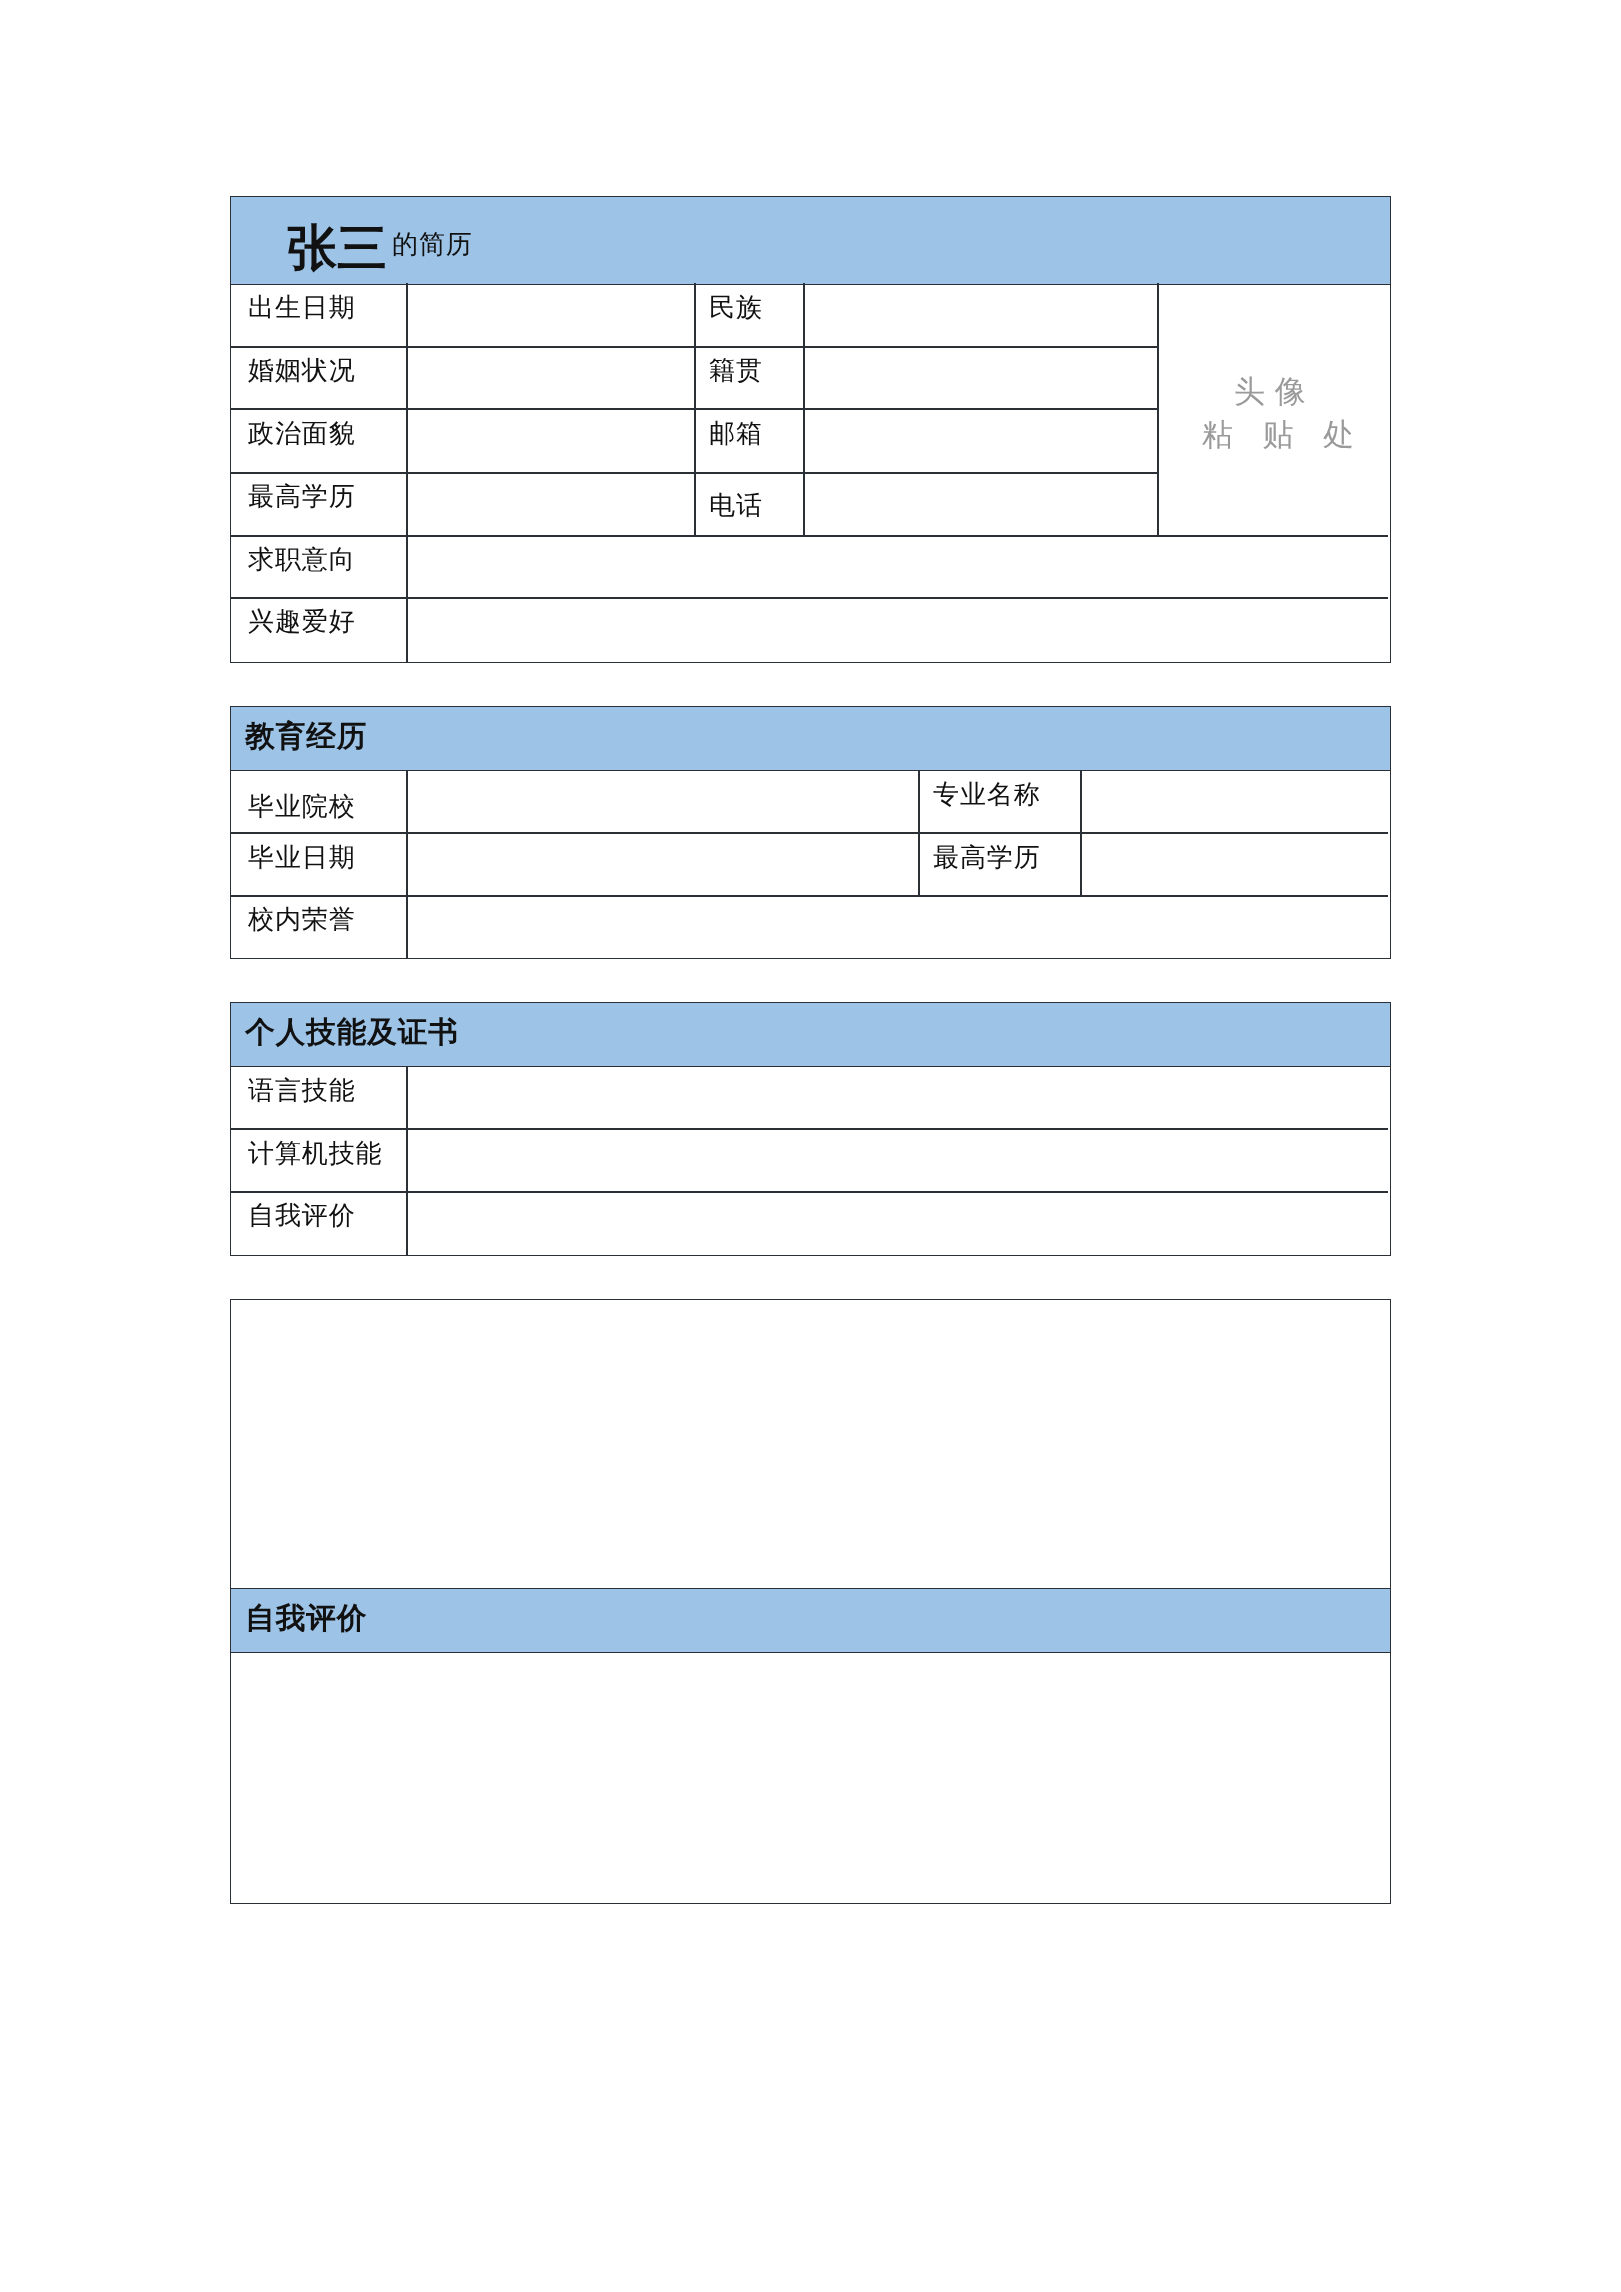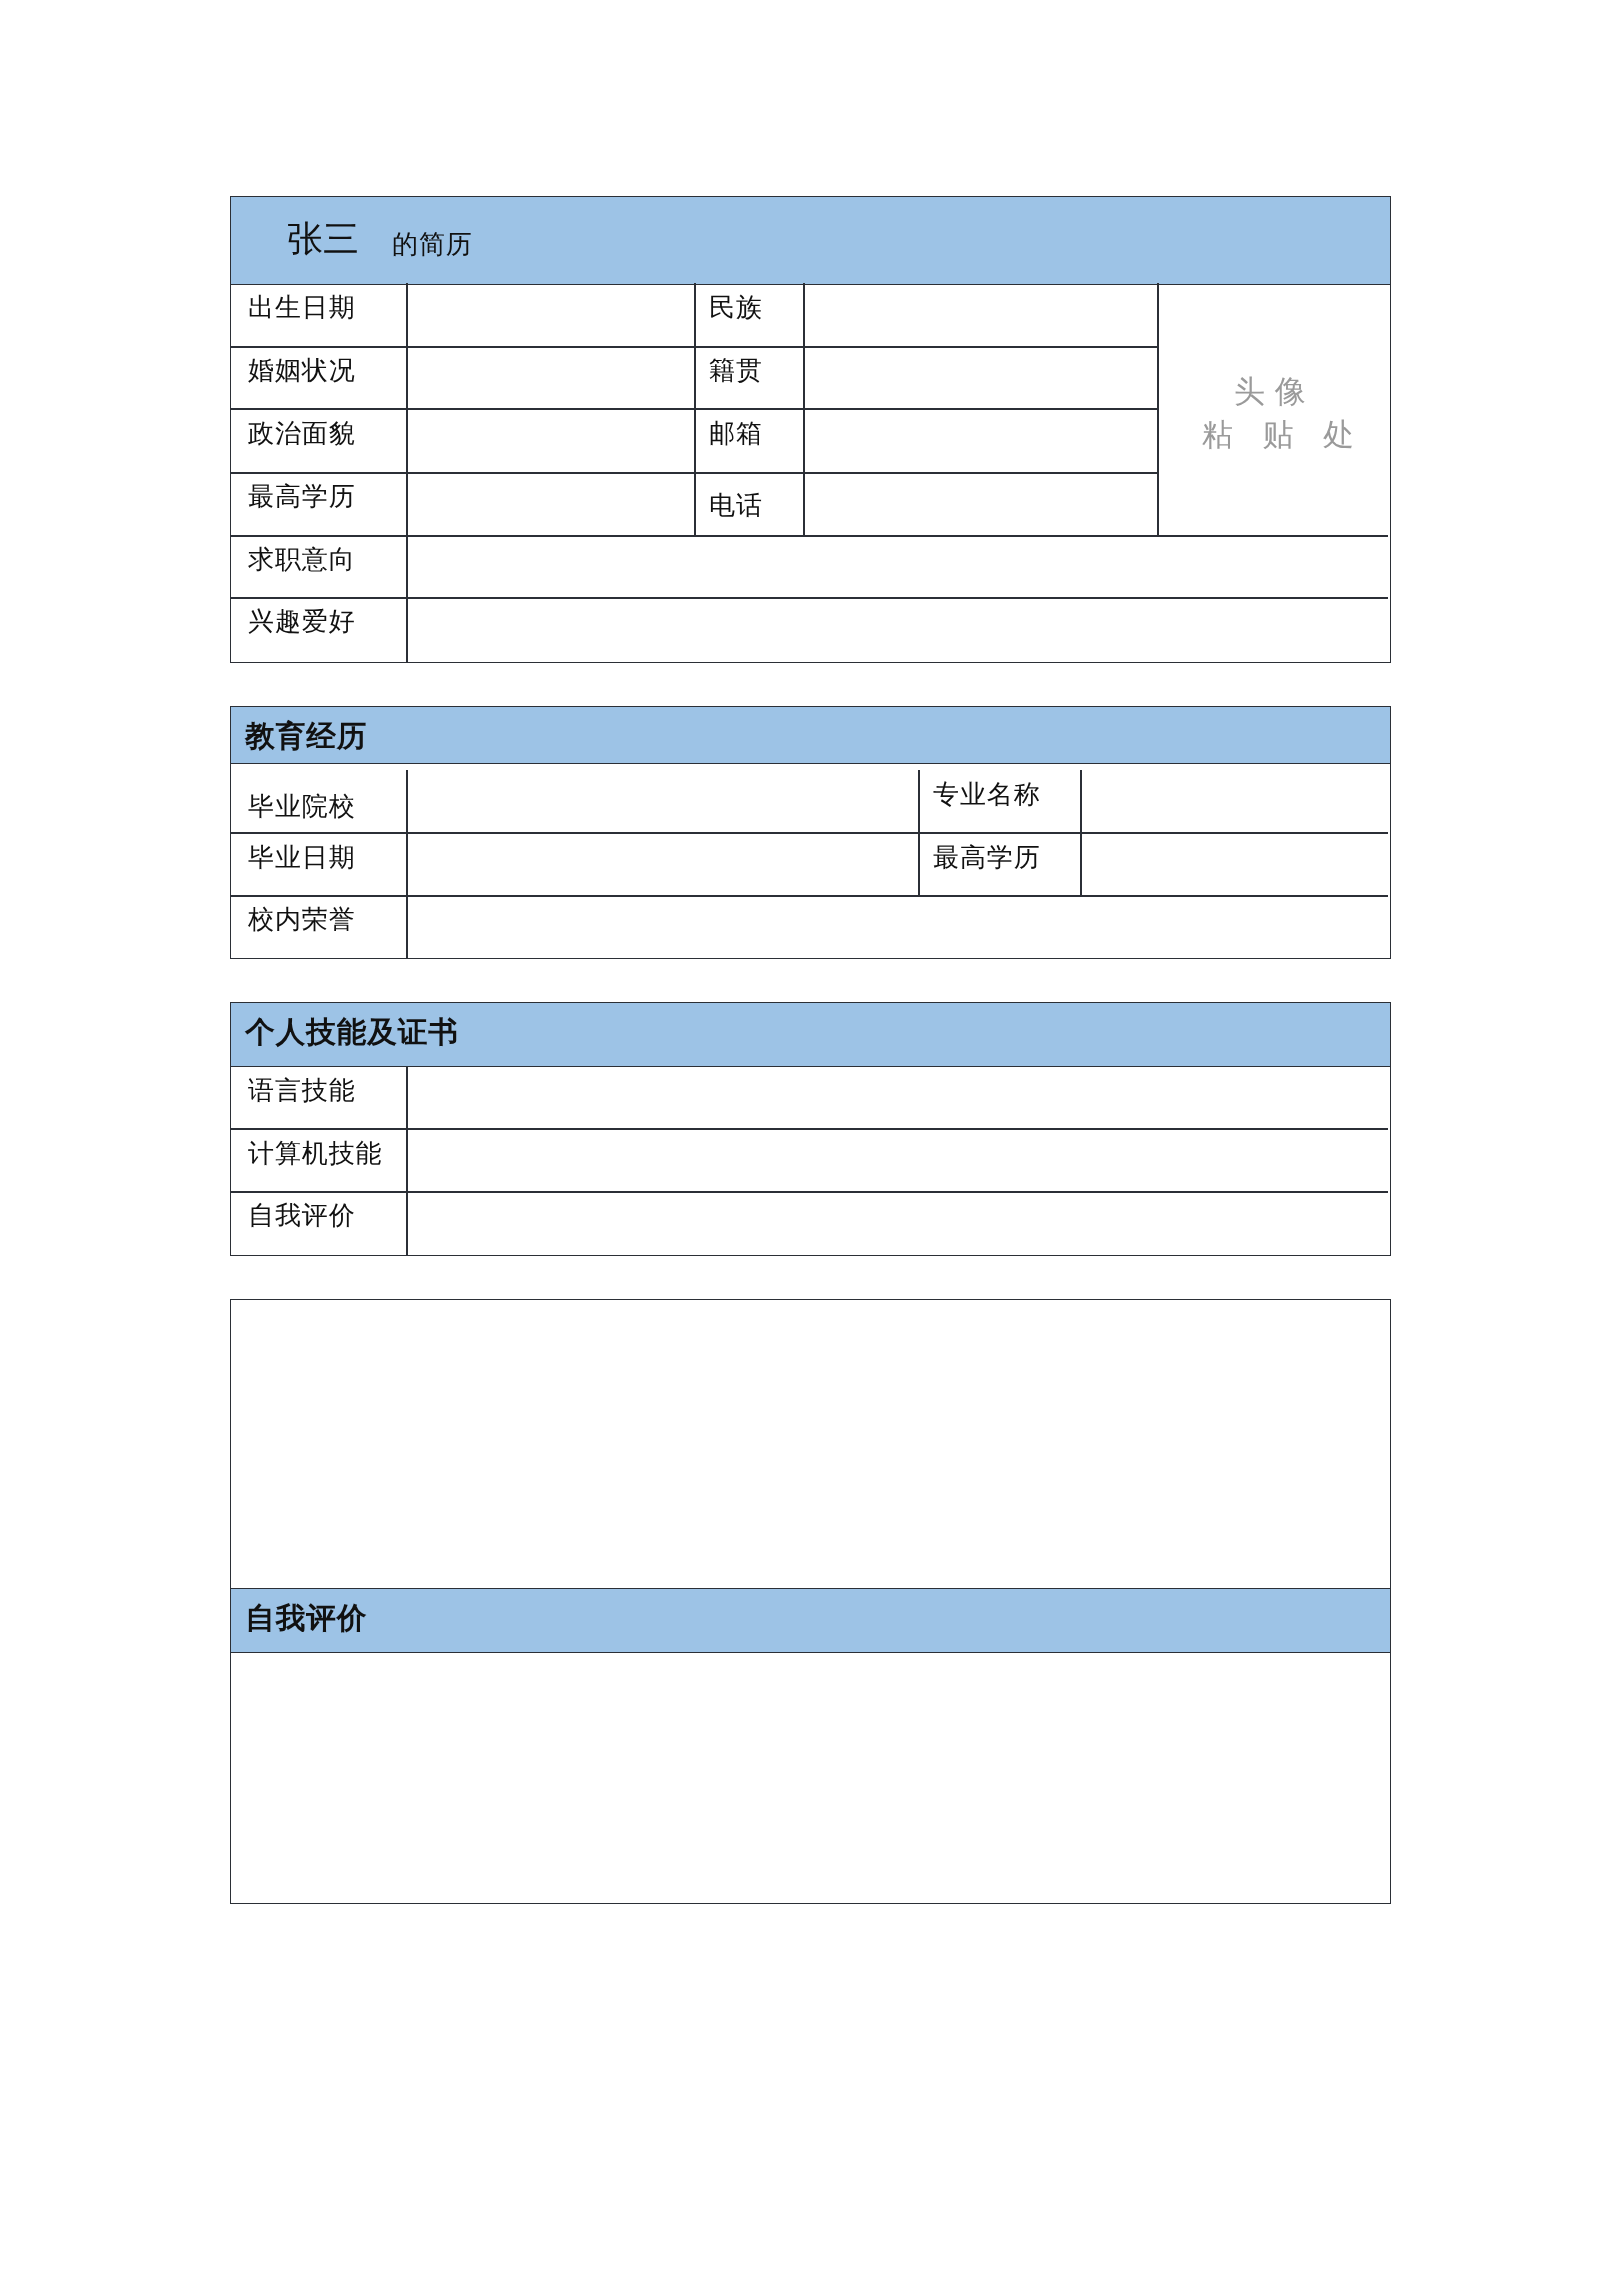--- a/index.html
+++ b/index.html
@@ -4,21 +4,21 @@
   <style>
     html, body { margin: 0; padding: 0; background: #ffffff; }
     body { width: 1621px; height: 2293px; position: relative; overflow: hidden;
            font-family: "DejaVu Serif", "Liberation Serif", serif; color: #111; }
     .tbl { position: absolute; left: 230px; width: 1161px; border: 1.8px solid #2b2f36; box-sizing: border-box; background: #fff; }
     .hdr { position: absolute; left: 0; right: 0; top: 0; background: #9DC3E6; border-bottom: 1.8px solid #2b2f36; box-sizing: border-box; }
     .hdr-title { position: absolute; left: 14.3px; top: 9px; font-family: "DejaVu Sans", "Liberation Sans", sans-serif; font-weight: bold; font-size: 29.6px; color: #111; letter-spacing: 0.9px; }
     .lbl { position: absolute; font-size: 26px; color: #111; white-space: nowrap; letter-spacing: 0.9px; }
     .hline { position: absolute; height: 1.8px; background: #2b2f36; }
     .vline { position: absolute; width: 1.8px; background: #2b2f36; }
-    .name { position: absolute; left: 56px; top: 18px; font-family: "DejaVu Sans", "Liberation Sans", sans-serif; font-weight: normal; font-size: 36px; color: #111; }
+    .name { position: absolute; left: 56px; top: 18px; font-family: "DejaVu Sans", "Liberation Sans", sans-serif; font-weight: bold; font-size: 50px; color: #111; }
     .subtitle { position: absolute; left: 161px; top: 30px; font-size: 26px; color: #111; letter-spacing: 0.9px; }
     .photo-line { position: absolute; font-size: 31px; color: #9a9a9a; white-space: pre; }
     .field { position: absolute; box-sizing: border-box; }
   </style>
 </head>
 <body>
 
 <div class="tbl" style="top:196px; height:467px;">
   <div class="hdr" style="height:88px;">
     <span class="name">张三</span>
@@ -61,21 +61,21 @@
     <span class="photo-line" style="left:43px; top:129px;">粘   贴   处</span>
   </div>
 
   <span class="lbl" style="left:17px; top:345px;">求职意向</span>
   <div class="field" style="left:176px; top:339px; width:981px; height:61px;"></div>
   <span class="lbl" style="left:17px; top:407px;">兴趣爱好</span>
   <div class="field" style="left:176px; top:402px; width:981px; height:61px;"></div>
 </div>
 
 <div class="tbl" style="top:706px; height:253px;">
-  <div class="hdr" style="height:57px;">
+  <div class="hdr" style="height:64px;">
     <span class="hdr-title">教育经历</span>
   </div>
   <div class="vline" style="left:175px; top:63px; height:189px;"></div>
   <div class="vline" style="left:687px; top:63px; height:126px;"></div>
   <div class="vline" style="left:849px; top:63px; height:126px;"></div>
   <div class="hline" style="left:0; width:1157px; top:125px;"></div>
   <div class="hline" style="left:0; width:1157px; top:188px;"></div>
 
   <span class="lbl" style="left:17px; top:82px;text-align:right;">毕业院校</span>
   <div class="field" style="left:176px; top:64px; width:510px; height:61px;"></div>

